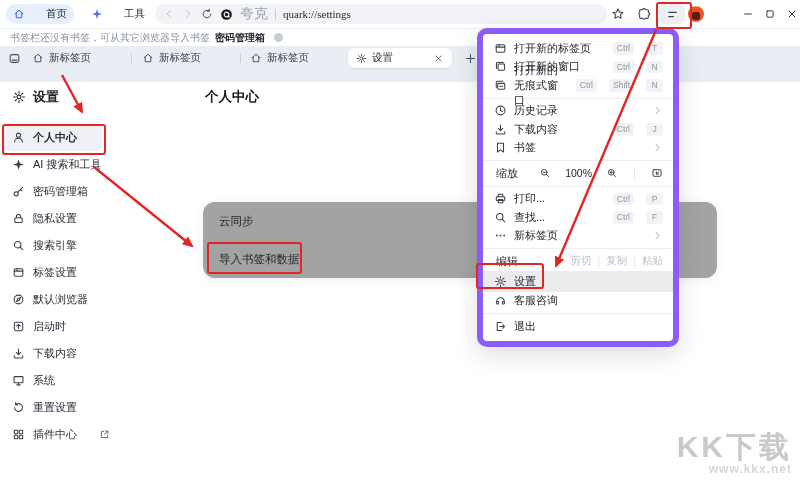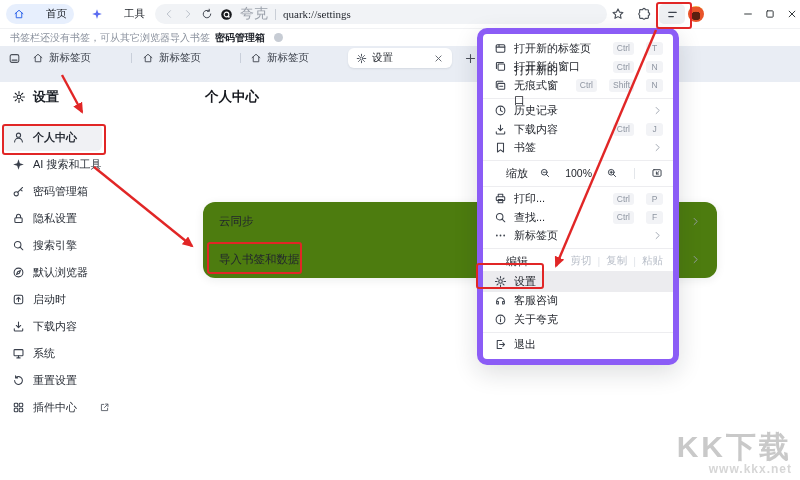--- a/index.html
+++ b/index.html
@@ -47,30 +47,30 @@
   
   .sb-header{position:absolute;left:12px;top:88px;display:flex;align-items:center;gap:7px;font-size:13px;font-weight:bold;color:#1c2027;}
   .sb-list{position:absolute;left:2px;top:124px;width:170px;}
   .sb-item{height:27px;display:flex;align-items:center;gap:8px;padding-left:10px;font-size:11px;color:#272c35;width:160px;}
   .sb-item .sic{color:#3a404c;}
   .sb-item.sel{width:90px;background:#f0f1f4;border-radius:6px;font-weight:bold;}
   .sb-ext{margin-left:14px;color:#555b65;}
 
   
   .page-title{position:absolute;left:205px;top:88px;font-size:13.5px;font-weight:bold;color:#15181e;}
-  .card{position:absolute;left:203px;top:202px;width:514px;height:76px;background:#4d7c0f;border-radius:12px;
+  .card{position:absolute;left:203px;top:202px;width:514px;height:76px;background:#a3a3a3;border-radius:12px;
         box-shadow:0 2px 10px rgba(31,35,41,.08);z-index:1;}
   .card-row{height:38px;display:flex;align-items:center;padding:0 16px;font-size:11.5px;color:#22262d;}
   .card-chev{margin-left:auto;color:#9aa1ac;}
 
   
   .menu{position:absolute;left:477px;top:28px;width:202px;background:#fff;border:6px solid #8b5cf6;border-radius:10px;
         box-shadow:0 8px 24px rgba(20,25,35,.14);padding:5px 0;box-sizing:border-box;z-index:20;}
   .m-item{height:18.5px;display:flex;align-items:center;gap:7px;padding:0 10px 0 11px;font-size:11px;color:#23262d;}
-  .m-item.noicon{padding-left:23px;}
+  .m-item.noicon{padding-left:13px;}
   .m-item.hl{background:#ececef;height:21px;}
   .m-ic{color:#3c424d;flex:0 0 auto;}
   .m-right{margin-left:auto;display:flex;align-items:center;gap:12px;}
   .key{min-width:9px;text-align:center;padding:2px 4px;background:#f2f3f6;border-radius:3px;font-size:8.5px;color:#8e95a1;line-height:1;}
   .m-sub{color:#9aa1ac;}
   .m-div{height:1px;background:#ededf0;margin:3px 0;}
   .zoom-val{font-size:10.5px;color:#23262d;margin:0 2px;}
   .vdiv{width:1px;height:11px;background:#e3e6ea;margin:0 4px;}
   .edit-actions{margin-left:auto;display:flex;align-items:center;font-size:10.5px;color:#b9bfc9;}
   .ea-sep{color:#e2e5ea;margin:0 6px;}
@@ -392,20 +392,26 @@
       <span>隐私设置</span>
     </div>
     <div class="sb-item">
       <svg class="ic ic13 sic">
           <use href="#i-search"></use>
         </svg>
       <span>搜索引擎</span>
     </div>
     <div class="sb-item">
       <svg class="ic ic13 sic">
+          <use href="#i-tab"></use>
+        </svg>
+      <span>标签设置</span>
+    </div>
+    <div class="sb-item">
+      <svg class="ic ic13 sic">
           <use href="#i-compass"></use>
         </svg>
       <span>默认浏览器</span>
     </div>
     <div class="sb-item">
       <svg class="ic ic13 sic">
           <use href="#i-power"></use>
         </svg>
       <span>启动时</span>
     </div>
@@ -585,26 +591,20 @@
           <use href="#i-gear"></use>
         </svg>
       <span>设置</span>
     </div>
     <div class="m-item">
       <svg class="ic ic13 m-ic">
           <use href="#i-headset"></use>
         </svg>
       <span>客服咨询</span>
     </div>
-    <div class="m-item">
-      <svg class="ic ic13 m-ic">
-          <use href="#i-info"></use>
-        </svg>
-      <span>关于夸克</span>
-    </div>
     <div class="m-div"></div>
     <div class="m-item">
       <svg class="ic ic13 m-ic">
           <use href="#i-exit"></use>
         </svg>
       <span>退出</span>
     </div>
   </div>
 
   <div class="watermark">

